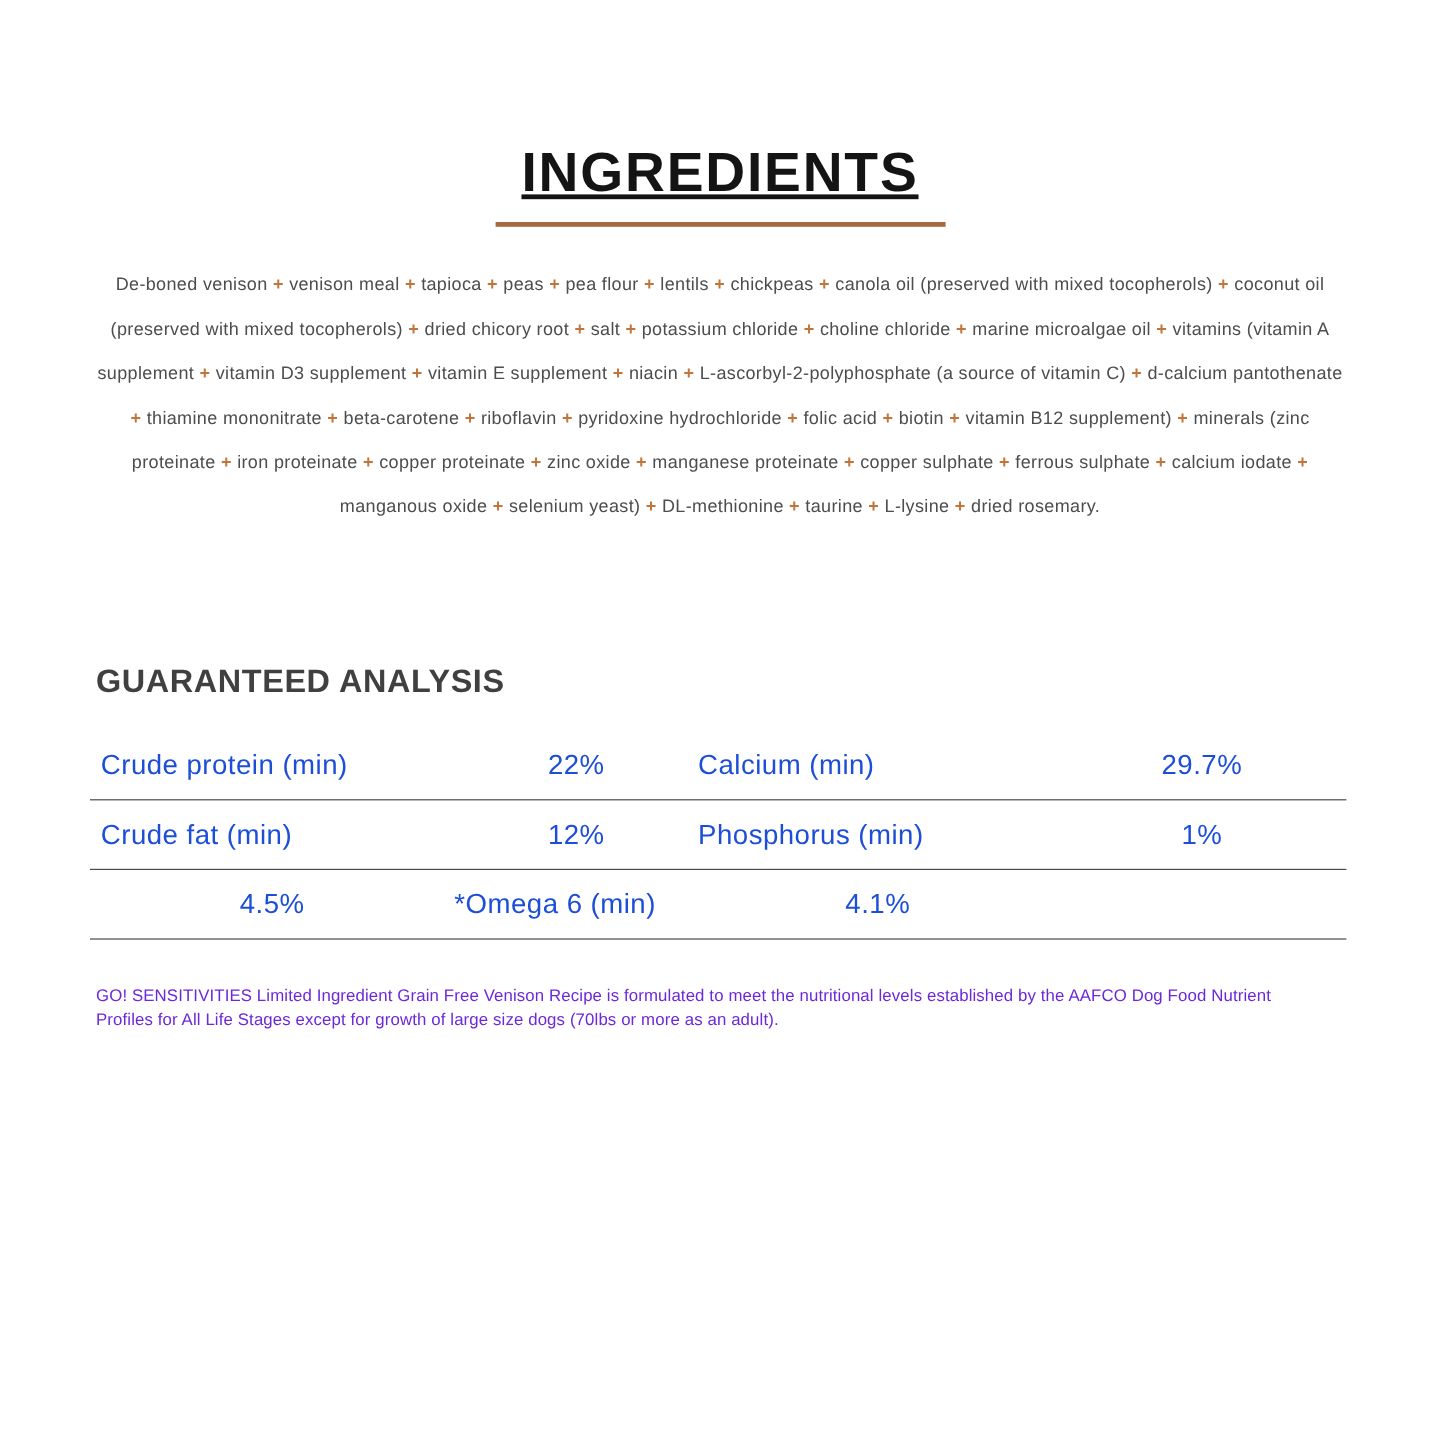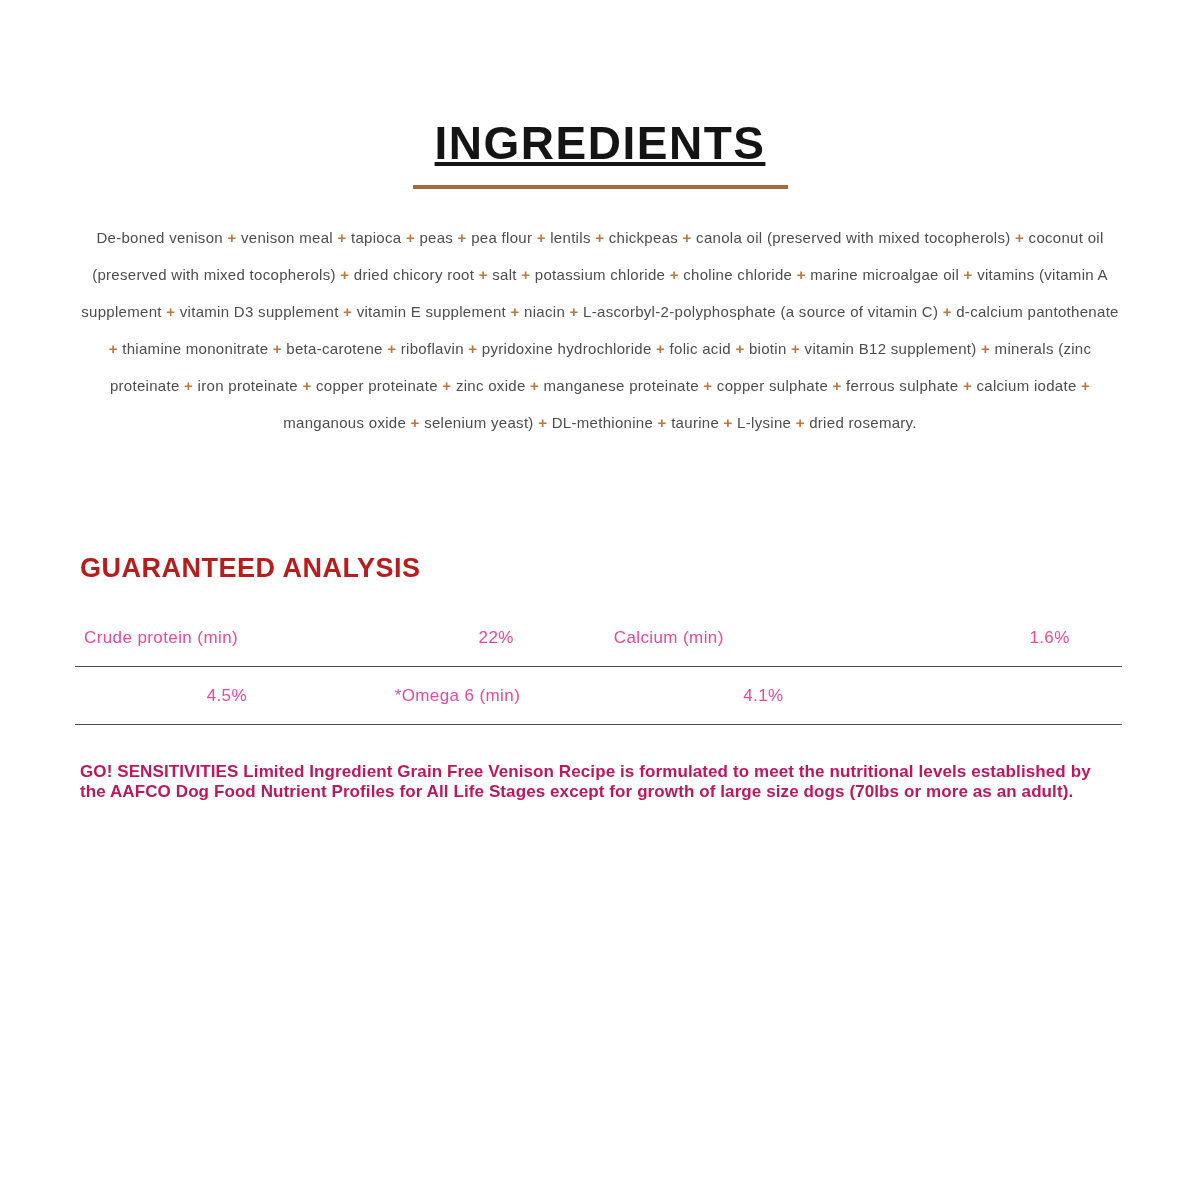--- a/index.html
+++ b/index.html
@@ -50,83 +50,87 @@
     color: var(--plus-color);
     font-weight: 600;
   }
   .ga-title {
     margin: 0;
     margin-top: 112px;
     margin-left: 80px;
     font-size: 27px;
     font-weight: 800;
     letter-spacing: 0.5px;
-    color: #b91c1c;
+    color: #404040;
   }
   .analysis-table {
     width: 1047px;
     margin: 25px auto 0 auto;
     margin-left: 75px;
   }
   .analysis-row {
     display: grid;
     grid-template-columns: 29% 19.4% 28.6% 23%;
     align-items: center;
     height: 57px;
     border-bottom: 1px solid #4b4b4b;
-    font-size: 17px;
+    font-size: 23px;
     letter-spacing: 0.4px;
-    color: #ec4899;
-    gap: 16px;
+    color: #1d4ed8;
   }
   .cell-label {
     text-align: left;
     padding-left: 9px;
   }
   .cell-label.right-col {
     padding-left: 0;
   }
   .cell-value {
     text-align: center;
   }
   .footnote {
     margin: 21px 80px 0 80px;
     font-size: 14px;
     letter-spacing: 0.1px;
     color: #3d3d3d;
     line-height: 19px;
   }
   .aafco-statement {
     margin: 37px 90px 0 80px;
-    font-size: 17px;
+    font-size: 14px;
     letter-spacing: 0.1px;
-    color: #be185d;
+    color: #6d28d9;
     line-height: 19.5px;
-    font-weight: bold;
   }
 </style>
 </head>
 <body style="--rule-color: #a56a40; --plus-color: #c1753b;">
 
 <div class="page">
 
   <h1 class="ingredients-title">INGREDIENTS</h1>
 
   <div class="title-rule"></div>
 
   <p class="ingredients-paragraph"><span>De-boned venison</span><span class="plus"> + </span><span>venison meal</span><span class="plus"> + </span><span>tapioca</span><span class="plus"> + </span><span>peas</span><span class="plus"> + </span><span>pea flour</span><span class="plus"> + </span><span>lentils</span><span class="plus"> + </span><span>chickpeas</span><span class="plus"> + </span><span>canola oil (preserved with mixed tocopherols)</span><span class="plus"> + </span><span>coconut oil (preserved with mixed tocopherols)</span><span class="plus"> + </span><span>dried chicory root</span><span class="plus"> + </span><span>salt</span><span class="plus"> + </span><span>potassium chloride</span><span class="plus"> + </span><span>choline chloride</span><span class="plus"> + </span><span>marine microalgae oil</span><span class="plus"> + </span><span>vitamins (vitamin A supplement</span><span class="plus"> + </span><span>vitamin D3 supplement</span><span class="plus"> + </span><span>vitamin E supplement</span><span class="plus"> + </span><span>niacin</span><span class="plus"> + </span><span>L-ascorbyl-2-polyphosphate (a source of vitamin C)</span><span class="plus"> + </span><span>d-calcium pantothenate</span><span class="plus"> + </span><span>thiamine mononitrate</span><span class="plus"> + </span><span>beta-carotene</span><span class="plus"> + </span><span>riboflavin</span><span class="plus"> + </span><span>pyridoxine hydrochloride</span><span class="plus"> + </span><span>folic acid</span><span class="plus"> + </span><span>biotin</span><span class="plus"> + </span><span>vitamin B12 supplement)</span><span class="plus"> + </span><span>minerals (zinc proteinate</span><span class="plus"> + </span><span>iron proteinate</span><span class="plus"> + </span><span>copper proteinate</span><span class="plus"> + </span><span>zinc oxide</span><span class="plus"> + </span><span>manganese proteinate</span><span class="plus"> + </span><span>copper sulphate</span><span class="plus"> + </span><span>ferrous sulphate</span><span class="plus"> + </span><span>calcium iodate</span><span class="plus"> + </span><span>manganous oxide</span><span class="plus"> + </span><span>selenium yeast)</span><span class="plus"> + </span><span>DL-methionine</span><span class="plus"> + </span><span>taurine</span><span class="plus"> + </span><span>L-lysine</span><span class="plus"> + </span><span>dried rosemary.</span></p>
 
   <h2 class="ga-title">GUARANTEED ANALYSIS</h2>
 
   <div class="analysis-table">
       <div class="analysis-row">
         <div class="cell-label">Crude protein (min)</div>
         <div class="cell-value">22%</div>
         <div class="cell-label right-col">Calcium (min)</div>
-        <div class="cell-value">1.6%</div>
+        <div class="cell-value">29.7%</div>
+      </div>
+      <div class="analysis-row">
+        <div class="cell-label">Crude fat (min)</div>
+        <div class="cell-value">12%</div>
+        <div class="cell-label right-col">Phosphorus (min)</div>
+        <div class="cell-value">1%</div>
       </div>
       <div class="analysis-row">
         <div class="cell-value">4.5%</div>
         <div class="cell-label right-col">*Omega 6 (min)</div>
         <div class="cell-value">4.1%</div>
       </div>
     </div>
 
 
   <p class="aafco-statement">GO! SENSITIVITIES Limited Ingredient Grain Free Venison Recipe is formulated to meet the nutritional levels established by the AAFCO Dog Food Nutrient Profiles for All Life Stages except for growth of large size dogs (70lbs or more as an adult).</p>

